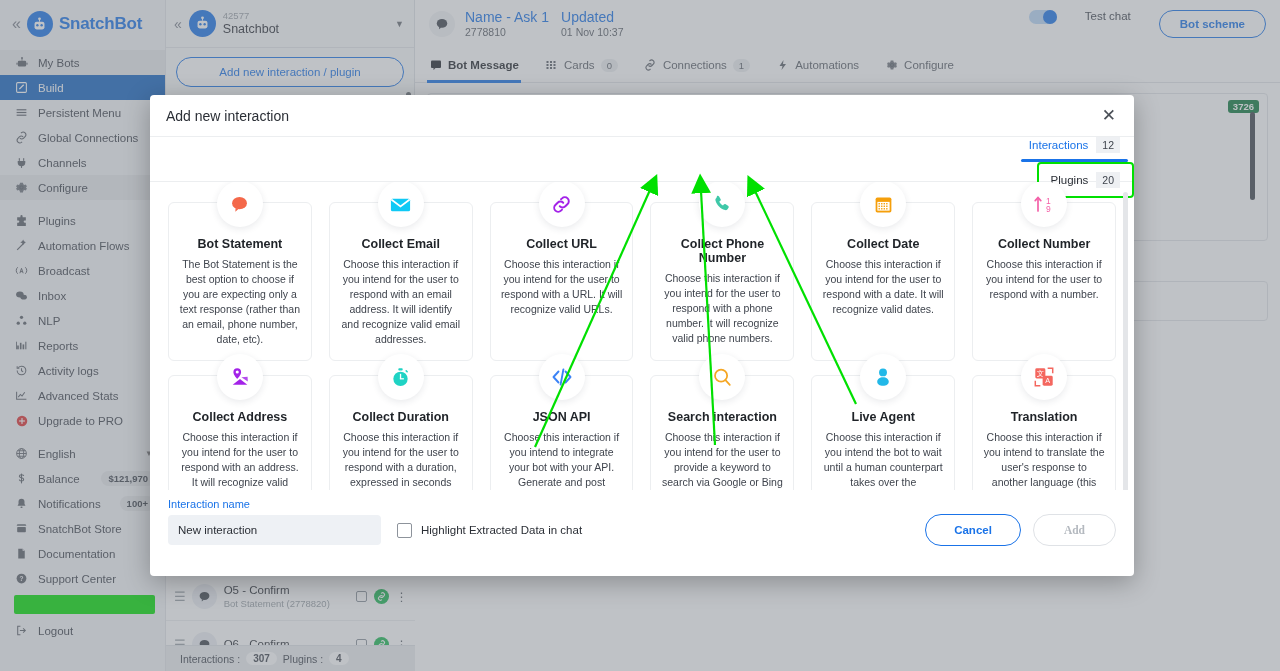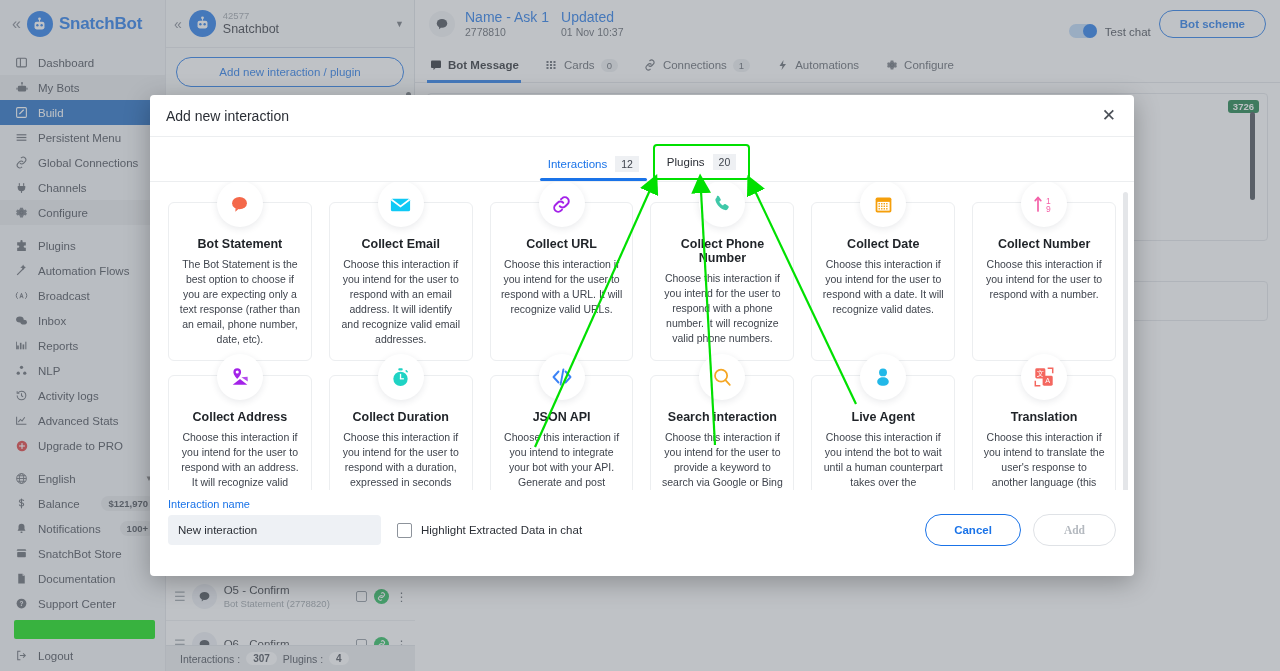--- a/index.html
+++ b/index.html
@@ -103,21 +103,21 @@
   .main { position: absolute; left: 415px; top: 0; right: 0; height: 671px; background: #fff; }
   .main-top { height: 48px; display: flex; align-items: center; padding: 0 14px; gap: 10px; }
   .mt-ico {
     width: 26px; height: 26px; border-radius: 50%; background: #f1f3f5;
     display:flex;align-items:center;justify-content:center; flex:0 0 26px;
   }
   .mt-col { line-height: 1.3; }
   .mt-k { font-size: 14px; color: #1a73e8; }
   .mt-v { font-size: 10.5px; color: #5b6068; }
   .mt-group { display: flex; gap: 12px; }
-  .mt-right { margin-left: auto; display: flex; align-items: flex-end; gap: 8px; }
+  .mt-right { margin-left: auto; display: flex; align-items: flex-start; gap: 28px; }
   .toggle { width: 28px; height: 14px; border-radius: 8px; background: #b9d7f7; position: relative; cursor:pointer;}
   .toggle .knob { position: absolute; right: 0; top: 0; width: 14px; height: 14px; border-radius: 50%; background: #1a73e8; }
   .mt-testchat { font-size: 11.5px; color: #3f444d; }
   .mt-scheme {
     border: 1px solid #1a73e8; color: #1a73e8; border-radius: 16px; font-size: 11.5px;
     font-weight: 700; padding: 7px 20px; cursor: pointer; background: #fff;
   }
   .main-tabs { height: 35px; display: flex; align-items: center; gap: 26px; padding: 0 14px; border-bottom: 1px solid #e3e5e8; }
   .mtab { display: flex; align-items: center; gap: 6px; height: 35px; font-size: 11.5px; color: #5b6068; cursor: pointer; position: relative;}
   .mtab.active { color: #1f2328; font-weight: 700; }
@@ -143,22 +143,22 @@
     background: #fff; border-radius: 4px; box-shadow: 0 6px 26px rgba(0,0,0,.28);
     display: flex; flex-direction: column;
   }
   .modal-head {
     height: 42px; display: flex; align-items: center; padding: 0 18px 0 16px;
     border-bottom: 1px solid #eceef0;
   }
   .modal-title { font-size: 14px; color: #2b2f36; }
   .modal-close { margin-left: auto; font-size: 17px; color: #4a4f57; cursor: pointer; line-height:1; }
   .modal-tabs {
-    height: 45px; display: flex; align-items: flex-end; justify-content: center;
-    border-bottom: 1px solid #eceef0; position: relative;
+    height: 45px; display: flex; align-items: flex-end; justify-content: flex-start;
+    border-bottom: 1px solid #eceef0; position: relative; flex-direction: column;
   }
   .mtb {
     display: flex; align-items: center; gap: 8px; padding: 0 14px 9px 14px; cursor: pointer;
     font-size: 11.5px; position: relative;
   }
   .mtb.sel { color: #1a73e8; }
   .mtb.sel:after { content:''; position:absolute; left:6px; right:6px; bottom:0; height: 3px; background:#1a73e8; border-radius:2px;}
   .mtb.plain { color: #2b2f36; }
   .mtb.hl {
     border: 2px solid #00e000; border-radius: 4px; padding: 8px 12px 8px 12px;
@@ -223,29 +223,20 @@
               <rect x="5" y="8" width="14" height="11" rx="3"></rect>
               <circle cx="12" cy="4" r="2"></circle>
               <rect x="11.3" y="5" width="1.4" height="3"></rect>
               <circle cx="9" cy="13" r="1.7" fill="#1a73e8"></circle>
               <circle cx="15" cy="13" r="1.7" fill="#1a73e8"></circle>
             </svg>
         </span>
         <span class="brand-name">SnatchBot</span>
       </div>
       <div class="nav">
-        <div class="nav-item">
-          <span class="nav-ico">
-              <svg width="13" height="13" viewBox="0 0 24 24" fill="none" stroke="currentColor" stroke-width="2">
-                <rect x="3" y="4" width="18" height="16" rx="2"></rect>
-                <line x1="10" y1="4" x2="10" y2="20"></line>
-              </svg>
-            </span>
-          <span>Dashboard</span>
-        </div>
         <div class="nav-item group-head">
           <span class="nav-ico">
               <svg width="14" height="14" viewBox="0 0 24 24" fill="currentColor">
                 <rect x="5" y="8" width="14" height="10" rx="2"></rect>
                 <rect x="11.3" y="4" width="1.4" height="4"></rect>
                 <circle cx="12" cy="3.4" r="1.6"></circle>
                 <rect x="2.5" y="11" width="2" height="4" rx="1"></rect>
                 <rect x="19.5" y="11" width="2" height="4" rx="1"></rect>
               </svg>
             </span>
@@ -331,38 +322,38 @@
               <svg width="13" height="13" viewBox="0 0 24 24" fill="currentColor">
                 <ellipse cx="9" cy="10" rx="7" ry="5.5"></ellipse>
                 <ellipse cx="16" cy="15" rx="6" ry="4.6"></ellipse>
               </svg>
             </span>
           <span>Inbox</span>
         </div>
         <div class="nav-item">
           <span class="nav-ico">
               <svg width="13" height="13" viewBox="0 0 24 24" fill="currentColor">
+                <circle cx="12" cy="6" r="3"></circle>
+                <circle cx="6" cy="17" r="3"></circle>
+                <circle cx="18" cy="17" r="3"></circle>
+              </svg>
+            </span>
+          <span>NLP</span>
+        </div>
+        <div class="nav-item">
+          <span class="nav-ico">
+              <svg width="13" height="13" viewBox="0 0 24 24" fill="currentColor">
                 <rect x="4" y="12" width="3" height="7"></rect>
                 <rect x="9" y="7" width="3" height="12"></rect>
                 <rect x="14" y="10" width="3" height="9"></rect>
                 <rect x="19" y="5" width="2" height="14"></rect>
                 <rect x="2" y="5" width="1.6" height="14"></rect>
               </svg>
             </span>
           <span>Reports</span>
-        </div>
-        <div class="nav-item">
-          <span class="nav-ico">
-              <svg width="13" height="13" viewBox="0 0 24 24" fill="currentColor">
-                <circle cx="12" cy="6" r="3"></circle>
-                <circle cx="6" cy="17" r="3"></circle>
-                <circle cx="18" cy="17" r="3"></circle>
-              </svg>
-            </span>
-          <span>NLP</span>
         </div>
         <div class="nav-item">
           <span class="nav-ico">
               <svg width="13" height="13" viewBox="0 0 24 24" fill="none" stroke="currentColor" stroke-width="1.9">
                 <path d="M4 12a8 8 0 108-8 8 8 0 00-6 2.7"></path>
                 <path d="M4 4v4h4"></path>
                 <path d="M12 8v4.5l3 1.8"></path>
               </svg>
             </span>
           <span>Activity logs</span>

